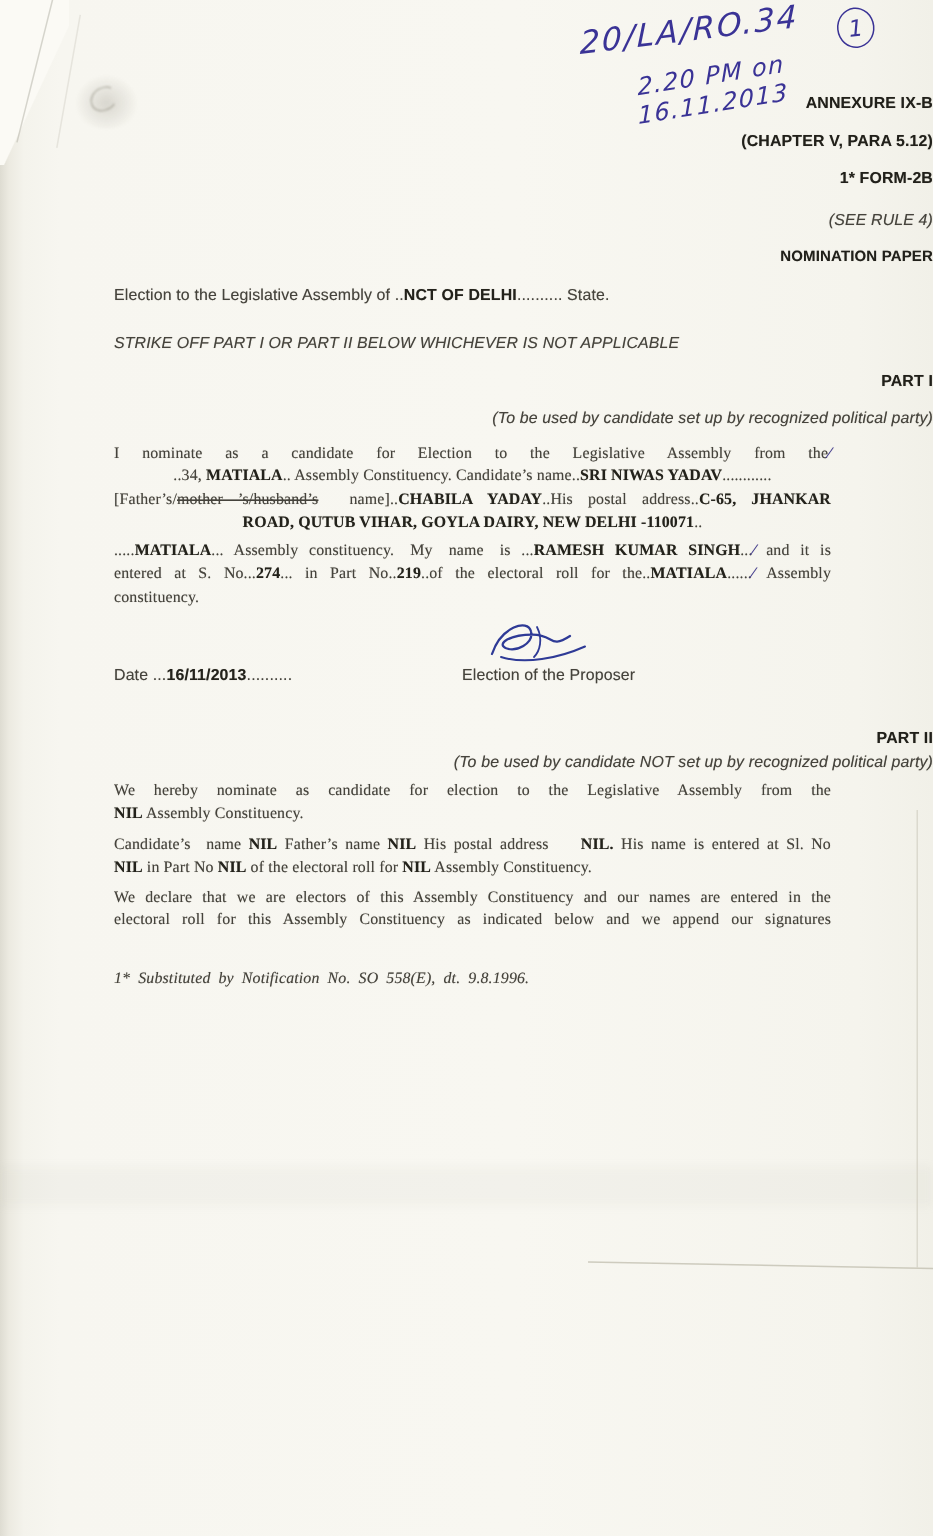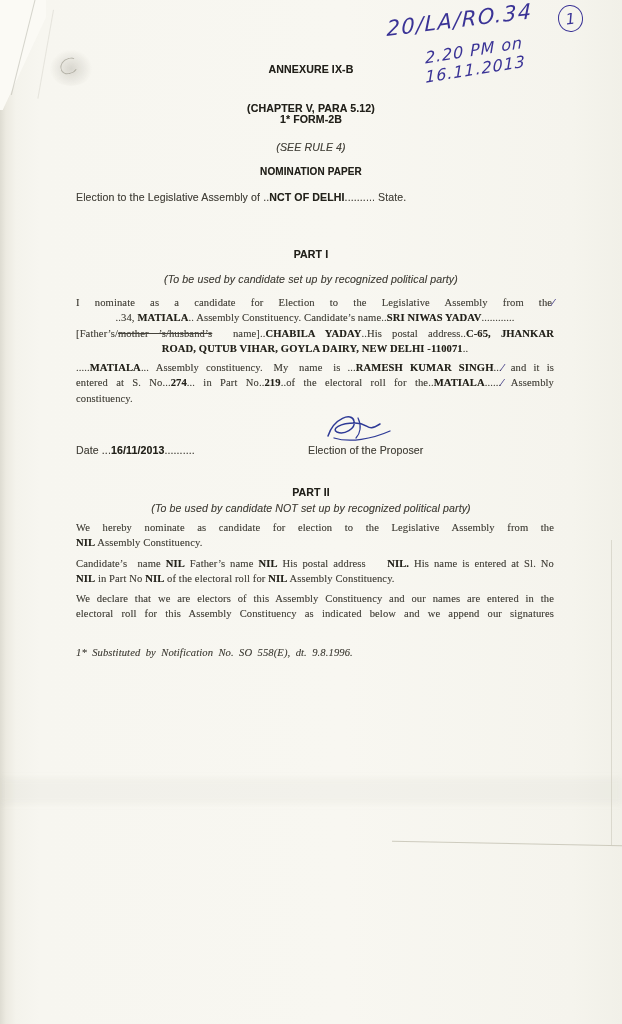--- a/index.html
+++ b/index.html
@@ -24,21 +24,21 @@
     border:1px solid rgba(90,86,70,.35);border-radius:60% 40% 55% 45%;transform:rotate(-15deg);
     border-right-color:transparent;}
   .edge-bottom{position:absolute;left:392px;top:843px;width:234px;height:1px;background:#c3c0b2;
     opacity:.8;transform:rotate(1.1deg);}
   .edge-right{position:absolute;left:611px;top:540px;width:1px;height:305px;background:#d2cfc2;opacity:.7;}
   .band{position:absolute;left:0;top:778px;width:622px;height:26px;
     background:rgba(172,168,150,.07);filter:blur(3px);}
   
   .ptext{position:absolute;font-size:10.6px;line-height:15.3px;letter-spacing:.1px;
     text-shadow:0 0 .5px rgba(70,66,56,.45);}
-  .ctr-all{left:0;width:622px;text-align:center;}
+  .ctr-all{left:0;width:622px;text-align:right;}
   .blk{left:76px;width:478px;}
   .bold{font-weight:700;color:#21201a;}
   .italic{font-style:italic;}
   .ln{white-space:normal;font-family:Liberation Serif, serif;}
   .jl{text-align:justify;text-align-last:justify;}
   .ctr{text-align:center;}
   .b{font-weight:700;color:#23221b;}
   .strike{text-decoration:line-through;}
   .ink{color:#3a3396;font-weight:600;}
   .wspace{word-spacing:2.6px;font-family:Liberation Serif, serif;}
@@ -64,26 +64,27 @@
   <div class="smudge"></div>
   <div class="band"></div>
   <div class="edge-bottom"></div>
   <div class="edge-right"></div>
 
   <div class="hand hand-ref">20/LA/RO.34</div>
   <div class="page-circle">1</div>
   <div class="hand hand-time">2.20 PM on 16.11.2013</div>
 
   <div class="ptext ctr-all bold" style="top:62px">ANNEXURE IX-B</div>
-  <div class="ptext ctr-all bold" style="top:101px">(CHAPTER V, PARA 5.12)</div>
+  <div class="ptext ctr-all bold" style="top:87px">(CHAPTER V, PARA 5.12)</div>
   <div class="ptext ctr-all bold" style="top:112px">1* FORM-2B</div>
   <div class="ptext ctr-all italic" style="top:140px">(SEE RULE 4)</div>
   <div class="ptext ctr-all bold" style="top:164px;font-size:10px">NOMINATION PAPER</div>
 
   <div class="ptext blk" style="top:190px"><span>Election to the Legislative Assembly of ..</span><span class="b">NCT OF DELHI</span><span>.......... State.</span></div>
+  <div class="ptext blk italic" style="top:222px">STRIKE OFF PART I OR PART II BELOW WHICHEVER IS NOT APPLICABLE</div>
 
   <div class="ptext ctr-all bold" style="top:247px">PART I</div>
   <div class="ptext ctr-all italic" style="top:272px">(To be used by candidate set up by recognized political party)</div>
 
   <div class="ptext blk" style="top:295px">
     <div class="ln jl"><span>I nominate as a candidate for Election to the Legislative Assembly from the</span><span class="ink">∕</span></div>
     <div class="ln ctr"><span>..34, </span><span class="b">MATIALA</span><span>..  Assembly Constituency.  Candidate’s name..</span><span class="b">SRI NIWAS YADAV</span><span>............</span></div>
     <div class="ln jl"><span>[Father’s/</span><span class="strike">mother ’s/husband’s</span><span>  name]..</span><span class="b">CHABILA YADAY</span><span>..His postal address..</span><span class="b">C-65, JHANKAR</span></div>
     <div class="ln ctr"><span class="b">ROAD, QUTUB VIHAR, GOYLA DAIRY, NEW DELHI -110071</span><span>..</span></div>
   </div>

